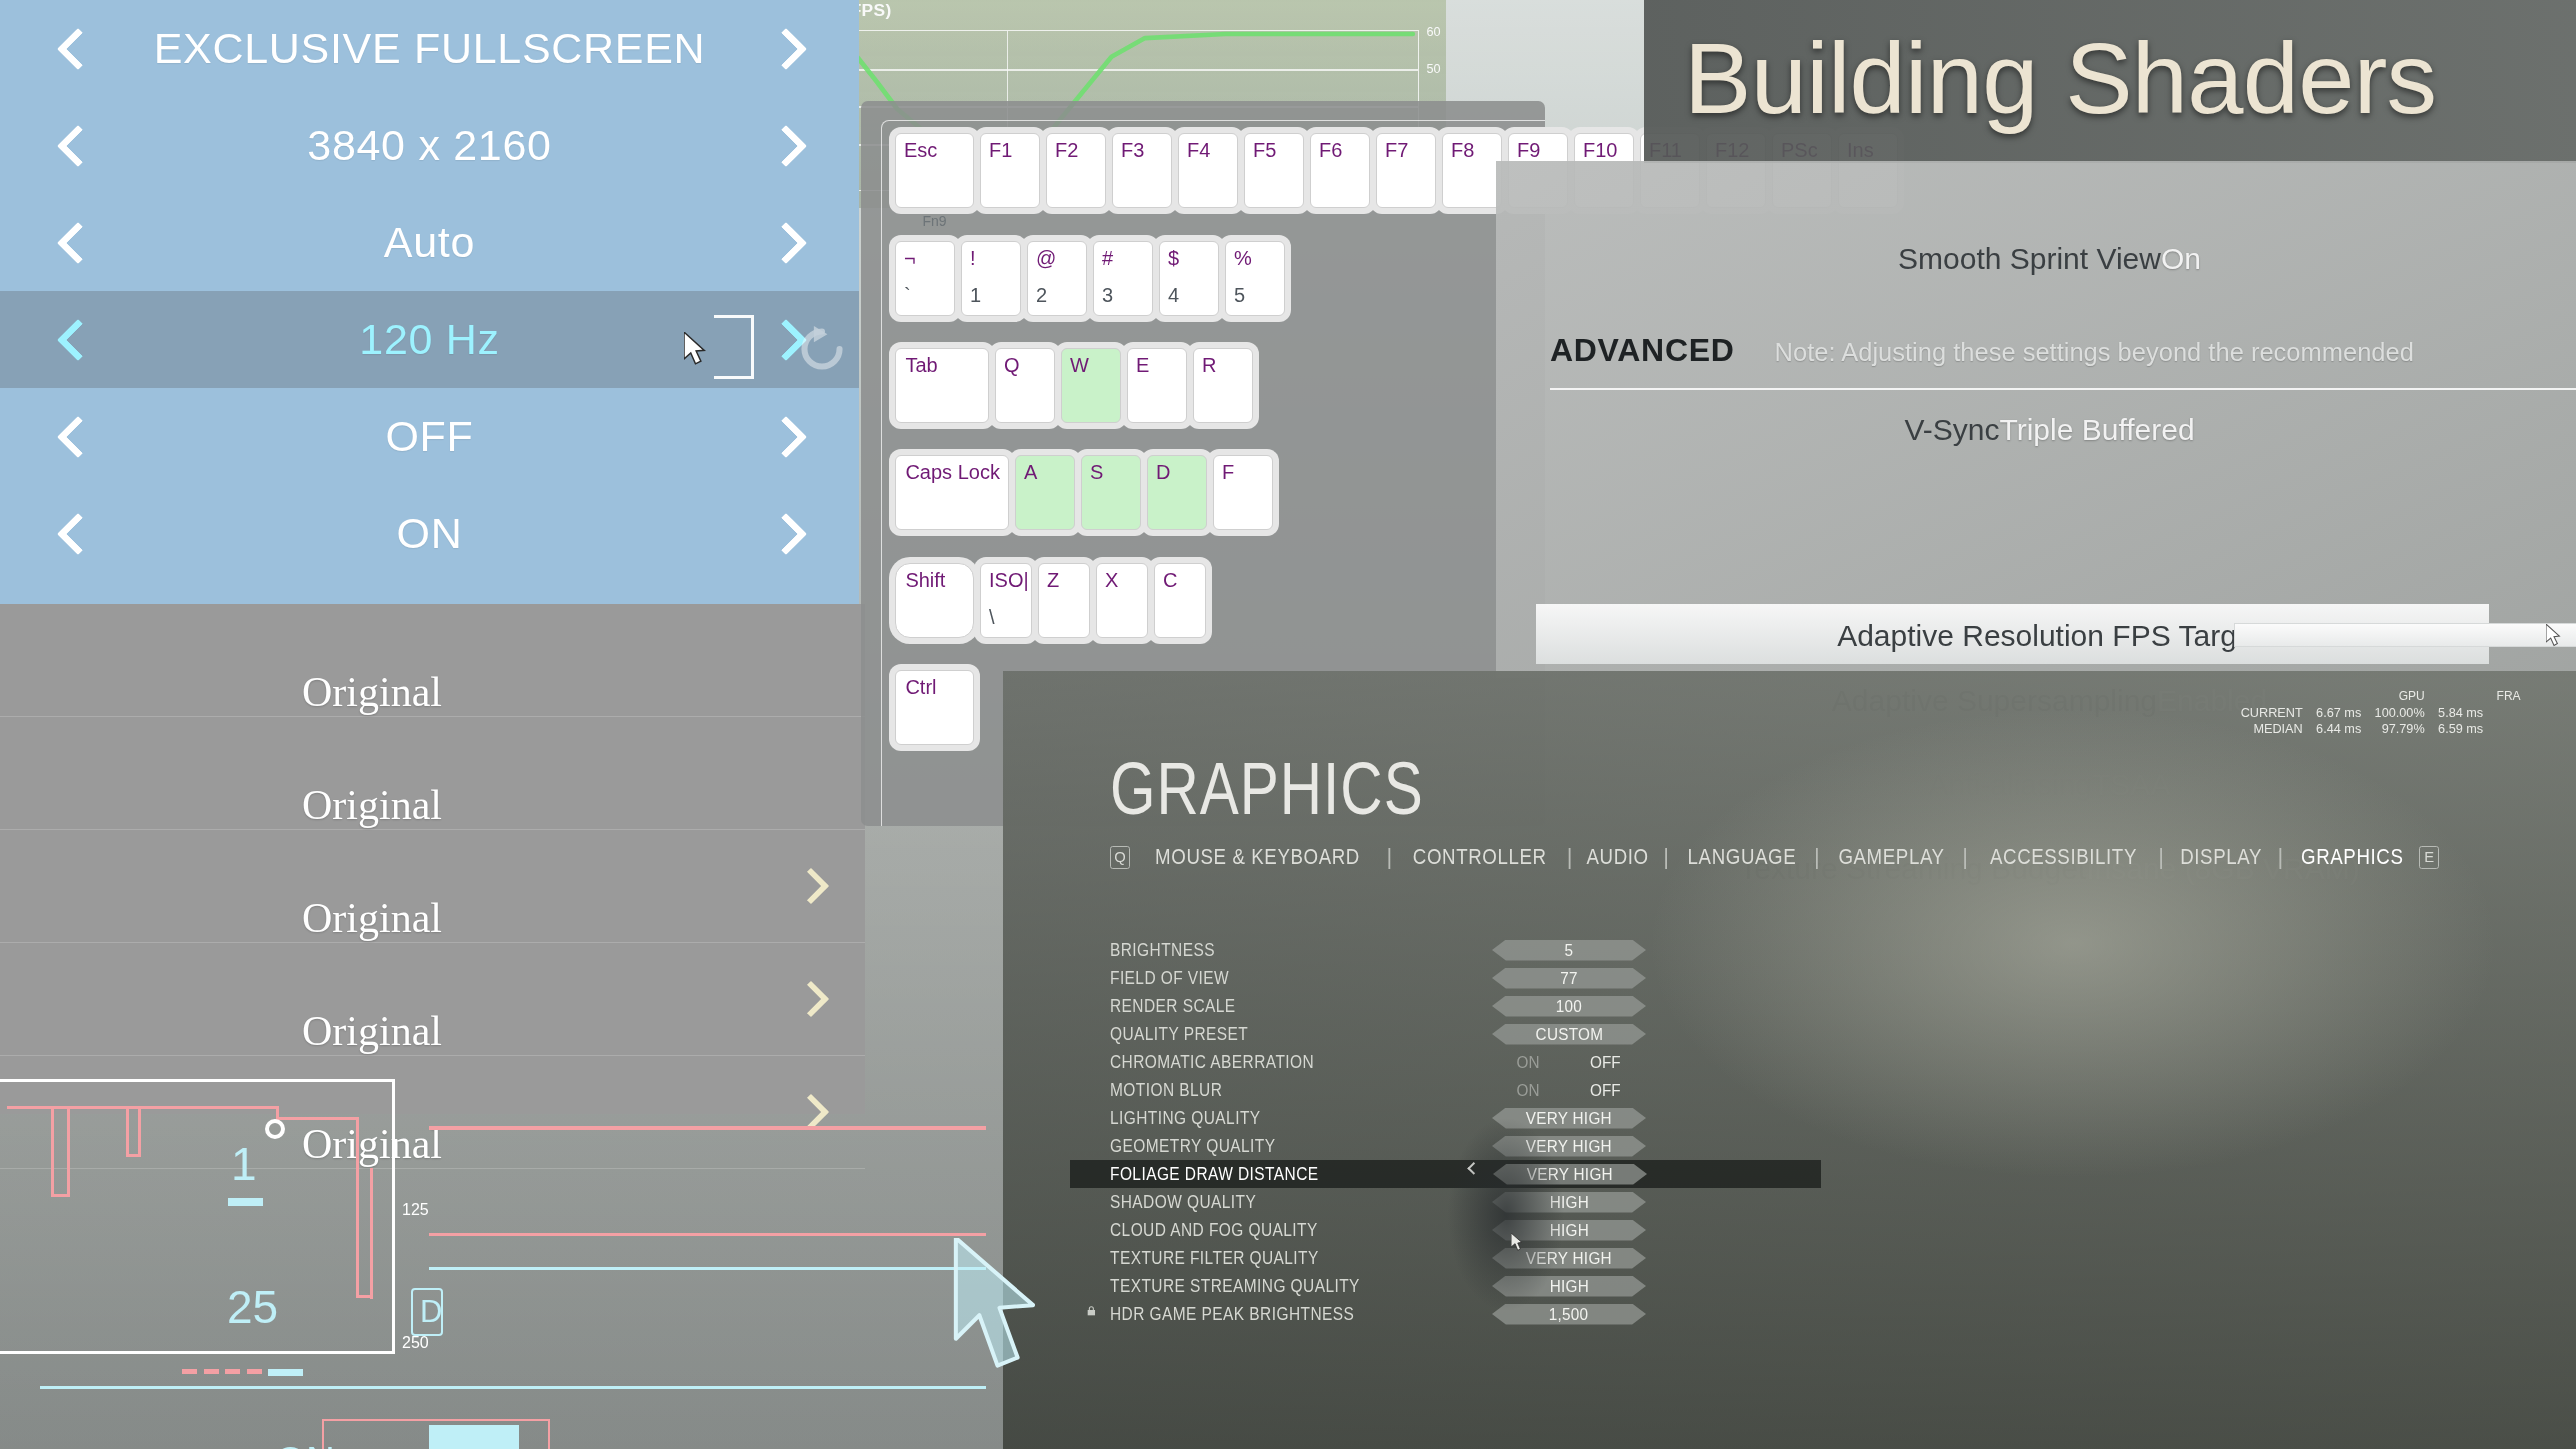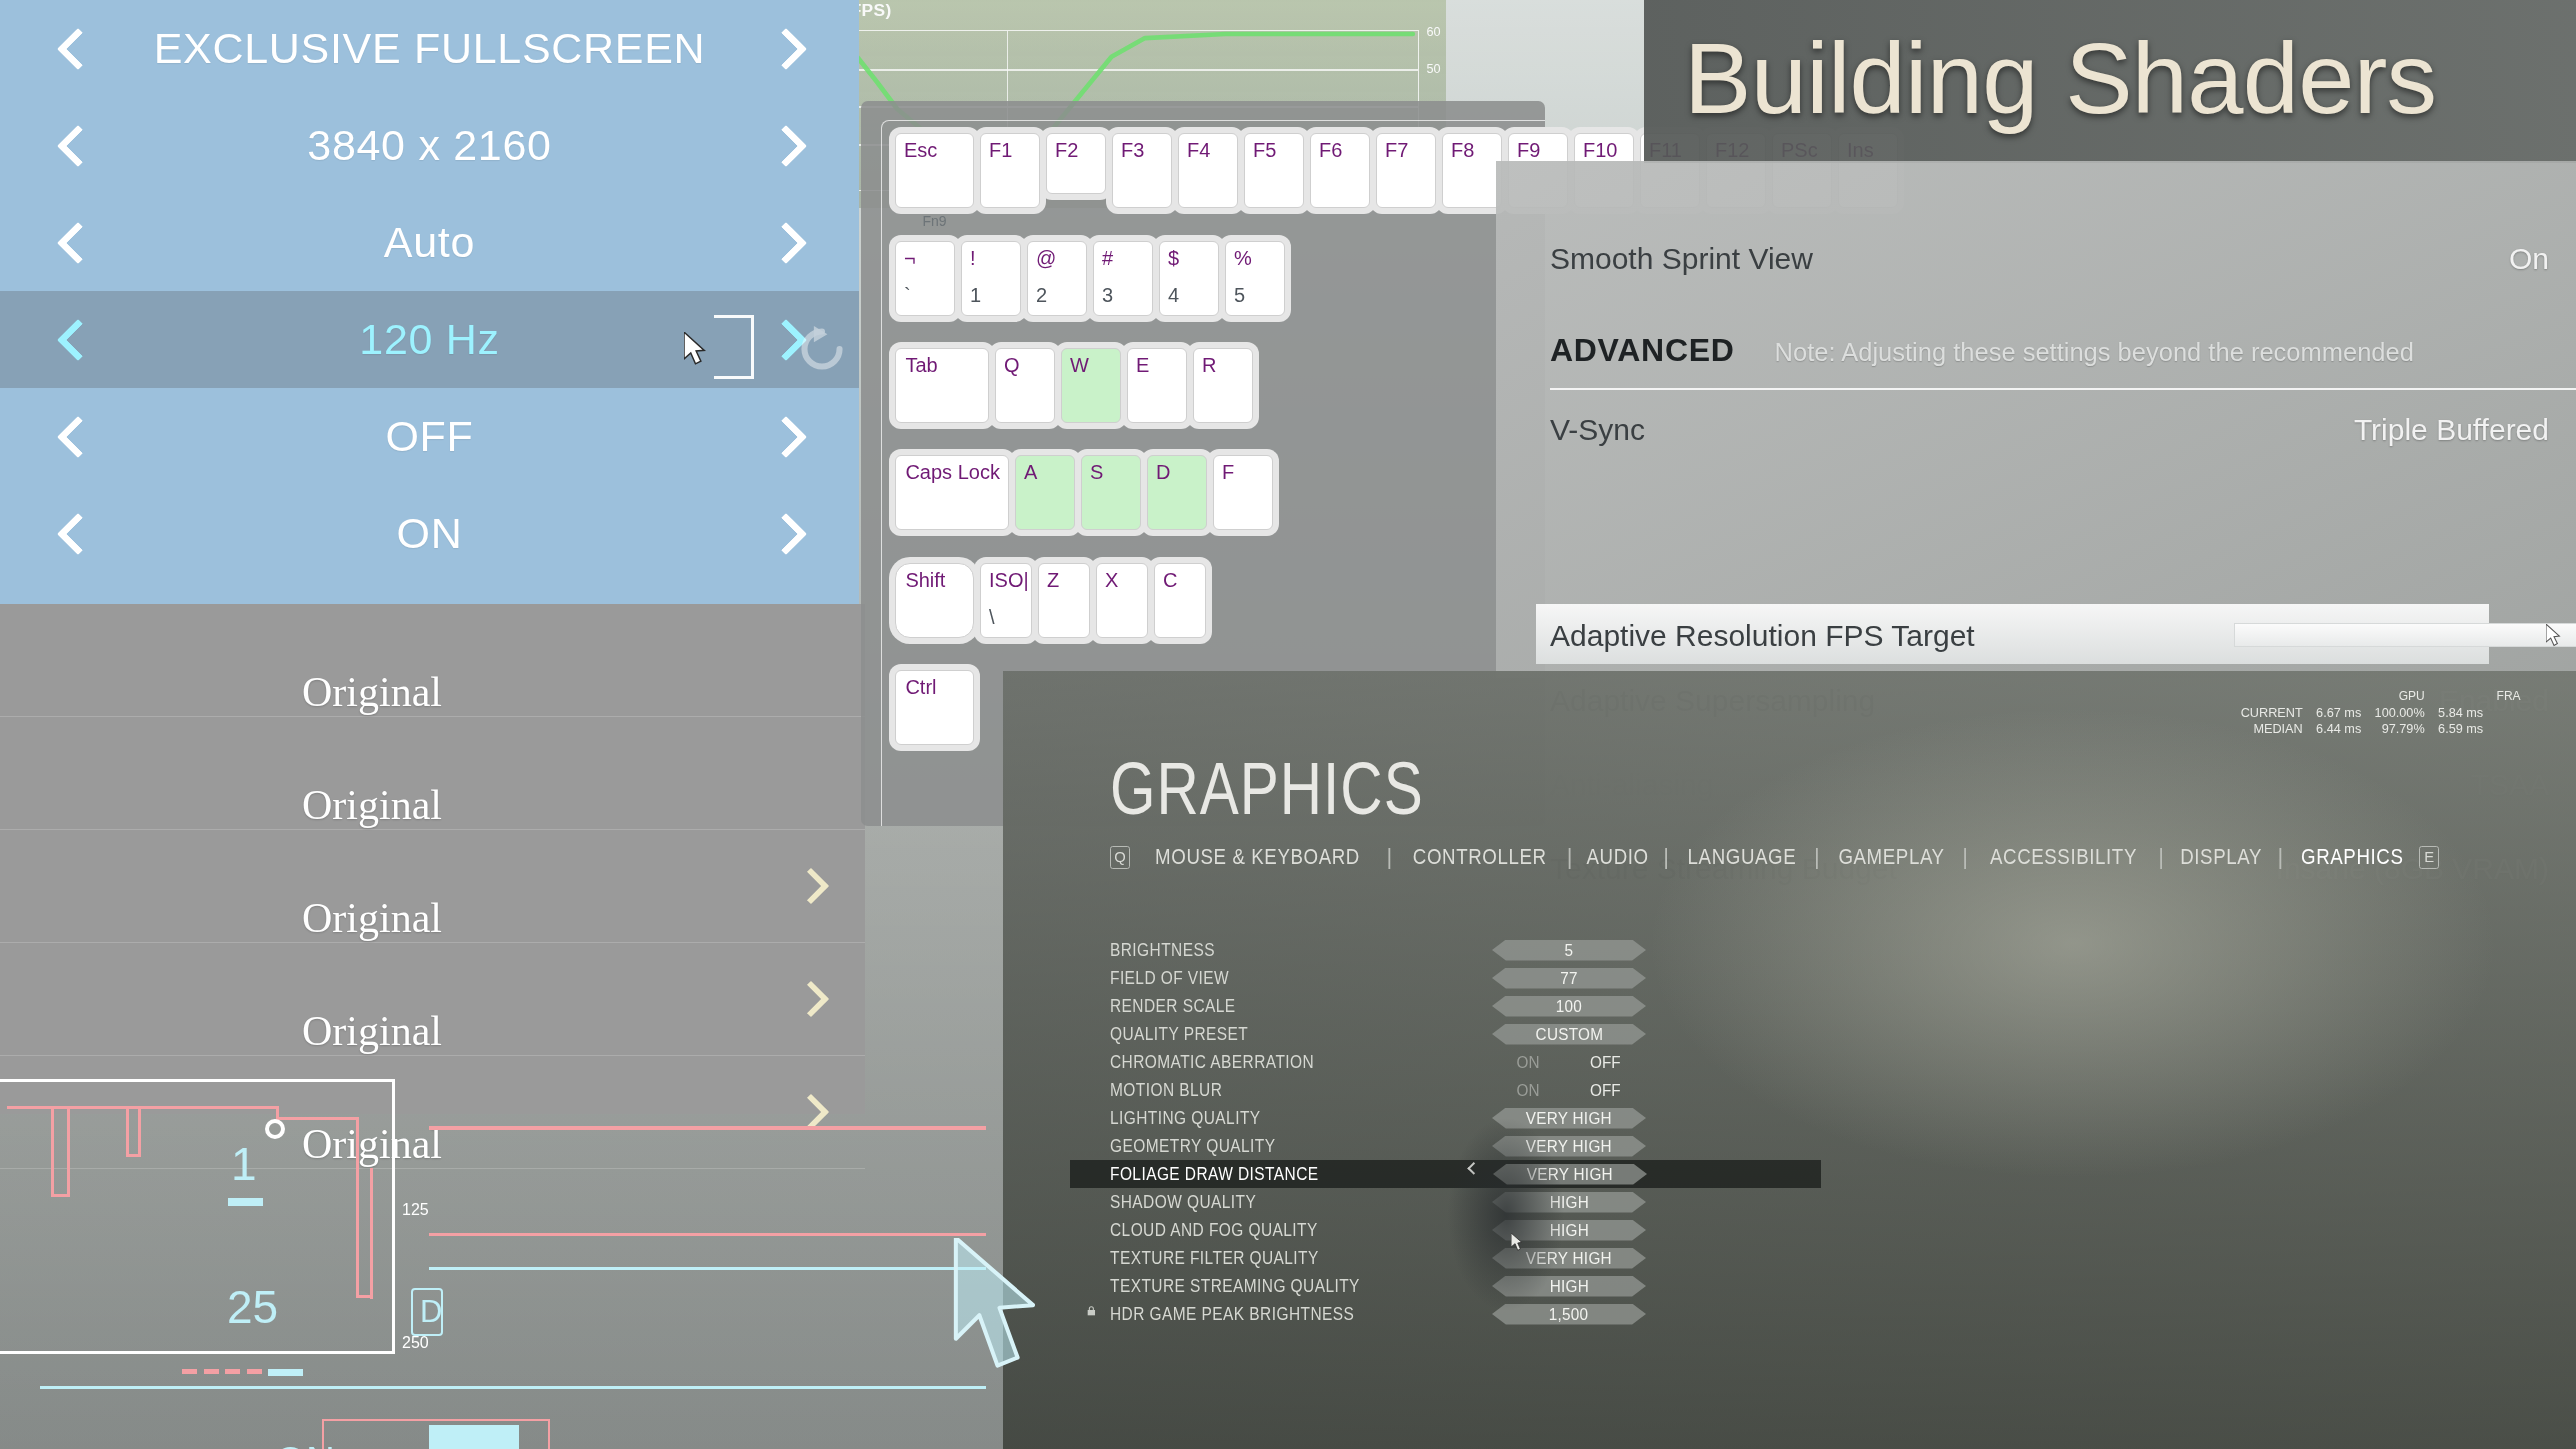--- a/index.html
+++ b/index.html
@@ -73,21 +73,21 @@
   
   .shaders{position:absolute;left:1644px;top:-5.4px;width:939px;height:168px;
      background:linear-gradient(100deg,rgba(84,88,86,.93),rgba(97,101,98,.9));
      display:flex;align-items:center;}
   .shaders .txt{color:#ece4d2;font-size:101px;font-family:"Liberation Sans", sans-serif;
      font-weight:400;letter-spacing:-0.7px;padding-left:40px;text-shadow:0 2.7px 6.7px rgba(0,0,0,.5);}
 
   
   .adv{position:absolute;left:1496px;top:161px;width:1080px;height:517px;
      background:linear-gradient(150deg,rgba(185,187,186,.93),rgba(160,163,161,.90));}
-  .advRow{position:absolute;left:54px;right:27px;display:flex;align-items:center;justify-content:space-between;}
+  .advRow{position:absolute;left:54px;right:27px;display:flex;align-items:center;justify-content:center;}
   .advRow .nm{font-size:30px;color:#3a3f42;font-family:"Liberation Sans", sans-serif;}
   .advRow .vl{font-size:30px;color:#f2f2f2;font-family:"Liberation Sans", sans-serif;text-shadow:0 1.3px 2px rgba(0,0,0,.25);}
   .advRow.dim .nm{color:#8e9396;}
   .advRow.dim .vl{color:#c9cdcd;}
   .advHead{position:absolute;left:54px;top:171px;display:flex;align-items:baseline;gap:40px;}
   .advHead .h{font-size:32px;font-weight:700;color:#1e2224;letter-spacing:0.7px;}
   .advHead .note{font-size:25.5px;color:#dcdedd;text-shadow:0 0.7px 1.3px rgba(0,0,0,.2);white-space:nowrap;}
   .advRule{position:absolute;left:54px;right:0;top:227px;height:2px;background:rgba(255,255,255,.85);}
   .advSel{position:absolute;left:40px;right:87px;top:443px;height:60px;
      background:linear-gradient(180deg,rgba(250,250,250,.95),rgba(225,228,228,.9));}
@@ -251,21 +251,21 @@
     <div class="inner"></div>
 
     <div class="krow" style="left:34px;top:32px;">
       <div class="key" style="width:79px;height:75px;">
         <span class="t">Esc</span>
         <span class="fn">Fn9</span>
       </div>
       <div class="key" style="width:60px;height:75px;">
           <span class="t">F1</span>
         </div>
-      <div class="key" style="width:60px;height:61px;">
+      <div class="key" style="width:60px;height:75px;">
           <span class="t">F2</span>
         </div>
       <div class="key" style="width:60px;height:75px;">
           <span class="t">F3</span>
         </div>
       <div class="key" style="width:60px;height:75px;">
           <span class="t">F4</span>
         </div>
       <div class="key" style="width:60px;height:75px;">
           <span class="t">F5</span>

